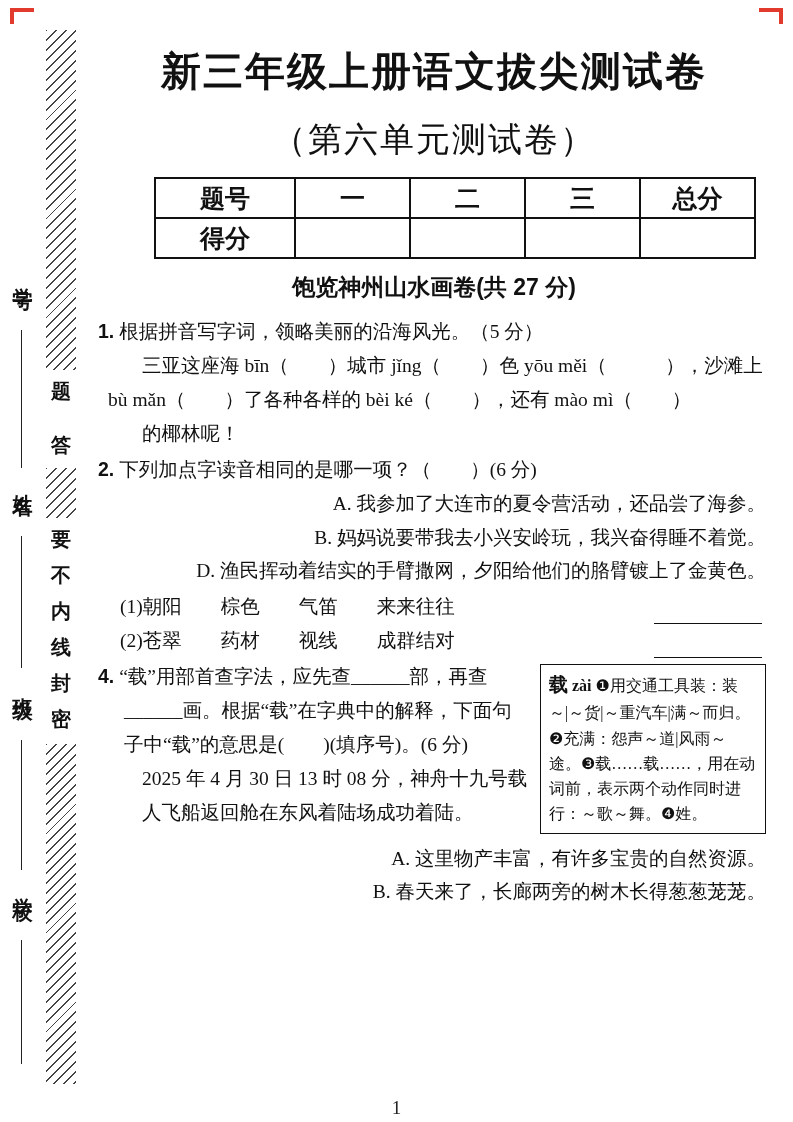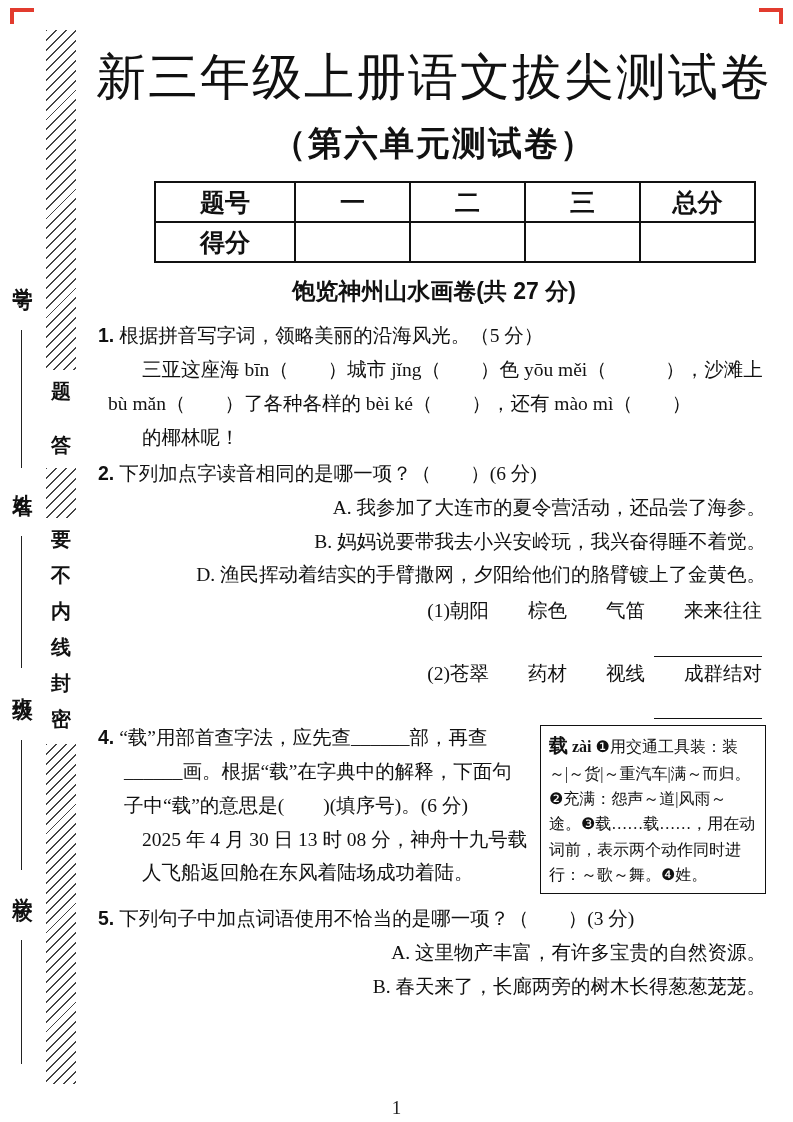--- a/index.html
+++ b/index.html
@@ -19,24 +19,24 @@
   .margin-strip { position:absolute; left:0; top:0; width:94px; height:100%; }
   .m-label { position:absolute; left:10px; writing-mode:vertical-rl;
     font-size:20px; font-weight:bold; letter-spacing:3px; }
   .m-line { position:absolute; left:21px; width:0; border-left:1.6px solid #222; }
   .hatch { position:absolute; left:46px; width:30px;
     background:repeating-linear-gradient(135deg,#444 0 1.3px,transparent 1.3px 7px); }
   .seal-char { position:absolute; left:51px; font-size:20px; font-weight:bold; }
 
   
   .main { position:absolute; left:96px; top:0; width:676px; height:100%; }
-  .title { margin-top:44px; text-align:center; font-size:50px; letter-spacing:2px;
+  .title { margin-top:44px; text-align:center; font-size:40px; letter-spacing:2px;
+    font-weight:bold; font-family:"Liberation Sans","DejaVu Sans",sans-serif; }
+  .subtitle { margin-top:18px; text-align:center; font-size:34px; letter-spacing:2px;
     font-weight:normal; font-family:"Liberation Sans","DejaVu Sans",sans-serif; }
-  .subtitle { margin-top:10px; text-align:center; font-size:34px; letter-spacing:2px;
-    font-weight:bold; font-family:"Liberation Sans","DejaVu Sans",sans-serif; }
   .meta { margin-top:18px; text-align:right; padding-right:32px; font-size:21px;
     font-weight:bold; font-family:"Liberation Sans","DejaVu Sans",sans-serif; }
 
   table.score-table { border-collapse:collapse; margin:14px 0 0 58px; }
   table.score-table td { border:2.2px solid #111; text-align:center; vertical-align:middle;
     font-weight:bold; font-size:25px; height:40px;
     font-family:"Liberation Sans","DejaVu Sans",sans-serif; }
   td.c0 { width:140px; } td.c { width:115px; }
 
   .section-title { margin-top:13px; text-align:center; font-size:23px; font-weight:bold;
@@ -45,21 +45,21 @@
   .questions { margin-top:12px; font-size:19.5px; line-height:1.74; padding:0 6px 0 2px; }
   .q { margin-top:2px; }
   .stem { padding-left:26px; text-indent:-26px; }
   .qnum { font-weight:bold; font-family:"Liberation Sans","DejaVu Sans",sans-serif; }
   .l { display:block; }
   .indent2 { padding-left:44px; }
   .hang { padding-left:10px; }
   .opt { padding-left:24px;text-align:right; }
 
   .row3 { display:flex; justify-content:space-between; align-items:flex-end;
-    padding-left:22px; padding-right:4px;flex-direction:column; }
+    padding-left:22px; padding-right:4px; }
   .blankline { width:108px; border-bottom:1.7px solid #111; height:1.45em; flex:none; }
 
   .dictbox { float:right; width:226px; border:1.6px solid #111; padding:5px 8px 6px 8px;
     margin:4px 0 6px 10px; font-size:16px; line-height:1.58; }
   .dict-entry { font-weight:bold; font-size:19px; }
   .dict-pinyin { font-weight:bold; }
   .clear { clear:both; }
 
   .footer { position:absolute; left:0; bottom:26px; width:100%; text-align:center;
     color:#ef6a2f; font-size:18.5px; font-family:"Liberation Sans","DejaVu Sans",sans-serif; }
@@ -156,21 +156,20 @@
           <span class="dict-entry">载</span>
           <span class="dict-pinyin">zài</span>
           <span>❶用交通工具装：装～|～货|～重汽车|满～而归。❷充满：怨声～道|风雨～途。❸载……载……，用在动词前，表示两个动作同时进行：～歌～舞。❹姓。</span>
         </div>
         <p class="stem"><b class="qnum">4.</b> <span>“载”用部首查字法，应先查______部，再查______画。根据“载”在字典中的解释，下面句子中“载”的意思是(　　)(填序号)。(6 分)</span></p>
         <span class="l indent2">2025 年 4 月 30 日 13 时 08 分，神舟十九号载人飞船返回舱在东风着陆场成功着陆。</span>
         <div class="clear"></div>
       </div>
 
       <div class="q">
-        <p class="stem"><b class="qnum">5.</b> <span>下列句子中加点词语使用不恰当的是哪一项？（　　）(3 分)</span></p>
         <span class="l opt">A. 这里物产丰富，有许多宝贵的自然资源。</span>
         <span class="l opt">B. 春天来了，长廊两旁的树木长得葱葱茏茏。</span>
       </div>
 
     </div>
   </div>
 
   <div class="pagenum">1</div>
 
 </div>

